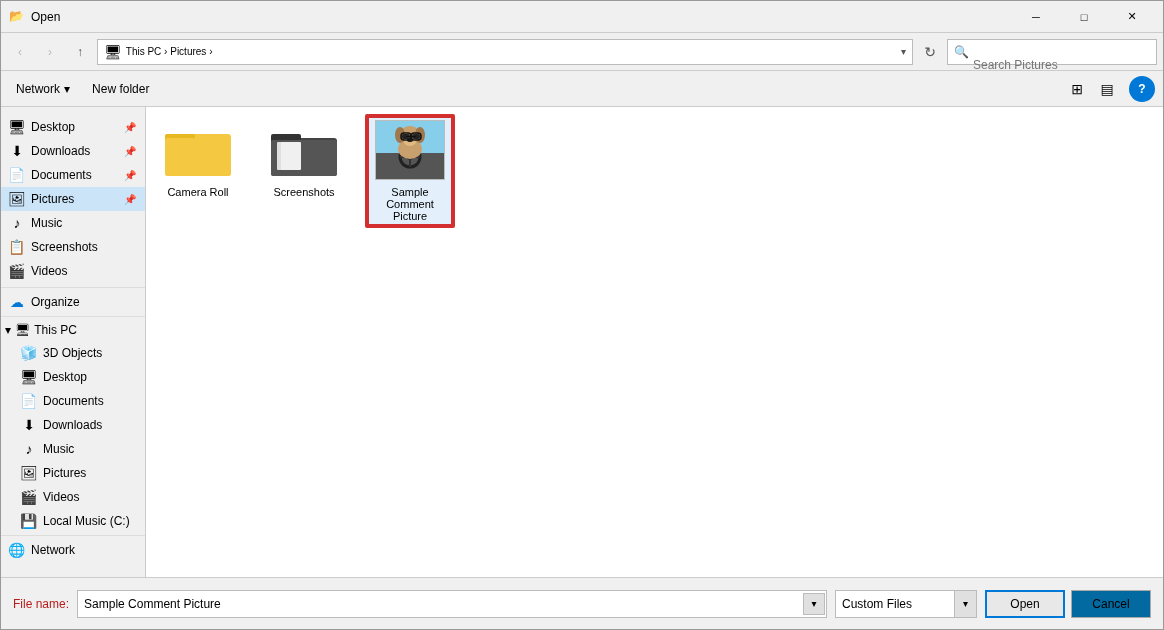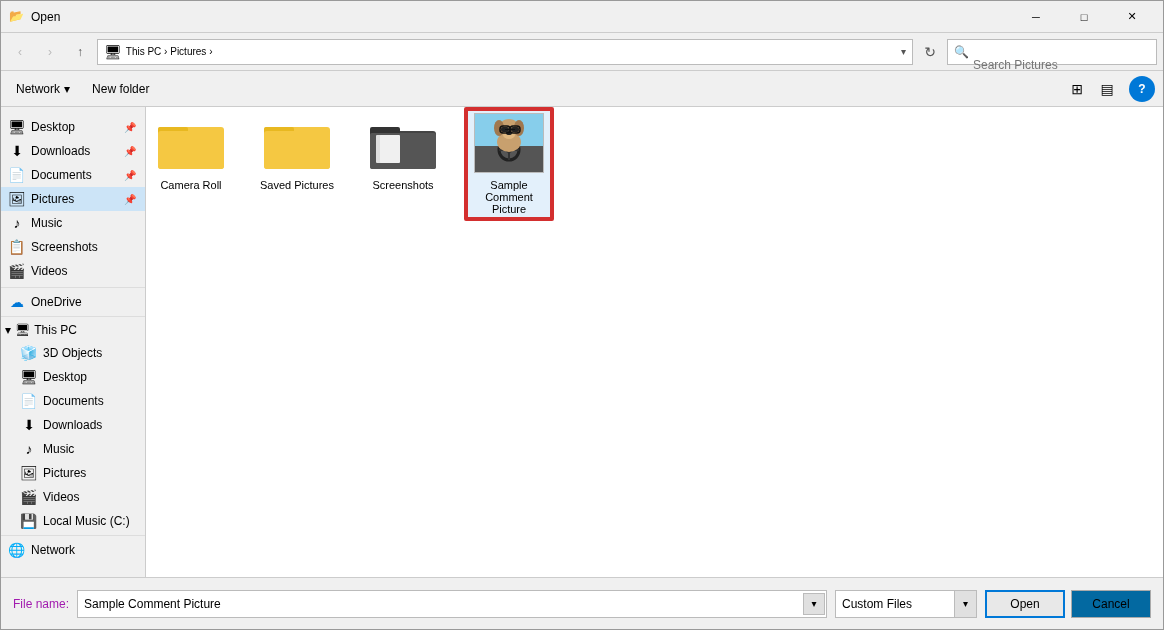--- a/index.html
+++ b/index.html
@@ -278,21 +278,21 @@
     .sidebar-divider {
       height: 1px;
       background: #ddd;
       margin: 2px 0;
     }
 
     
     .files-area {
       flex: 1;
       background: #fff;
-      padding: 0;
+      padding: 7px;
       overflow-y: auto;
       display: flex;
       flex-direction: row;
       flex-wrap: wrap;
       align-content: flex-start;
       gap: 16px;
     }
 
     .file-item {
       width: 90px;
@@ -356,21 +356,21 @@
       background: #f0f0f0;
       border-top: 1px solid #ccc;
       display: flex;
       align-items: center;
       padding: 0 12px;
       gap: 8px;
     }
 
     .filename-label {
       font-size: 12px;
-      color: #a21caf;
+      color: #b91c1c;
       white-space: nowrap;
     }
 
     .filename-input-wrap {
       flex: 1;
       position: relative;
     }
 
     .filename-input {
       width: 100%;
@@ -536,21 +536,21 @@
         <div class="sidebar-item">
           <span class="icon">🎬</span>
           <span>Videos</span>
         </div>
       </div>
 
       <div class="sidebar-divider"></div>
 
       <div class="sidebar-item">
         <span class="icon" style="color:#0078d7;">☁</span>
-        <span>OneDrive</span>
+        <span>Organize</span>
       </div>
 
       <div class="sidebar-divider"></div>
 
       <div class="sidebar-section-header">
         <span>▾</span>
         <span class="icon">🖥</span>
         <span>This PC</span>
       </div>
 
@@ -601,30 +601,20 @@
         <div class="folder-icon">
           <svg viewBox="0 0 70 60" xmlns="http://www.w3.org/2000/svg">
             <rect x="2" y="14" width="66" height="42" rx="3" fill="#F5C842"></rect>
             <rect x="2" y="14" width="30" height="8" rx="2" fill="#E8B820"></rect>
             <rect x="2" y="18" width="66" height="38" rx="3" fill="#F5C842"></rect>
           </svg>
         </div>
         <span class="file-label">Camera Roll</span>
       </div>
 
-      <div class="file-item">
-        <div class="folder-icon">
-          <svg viewBox="0 0 70 60" xmlns="http://www.w3.org/2000/svg">
-            <rect x="2" y="14" width="66" height="42" rx="3" fill="#F5C842"></rect>
-            <rect x="2" y="14" width="30" height="8" rx="2" fill="#E8B820"></rect>
-            <rect x="2" y="18" width="66" height="38" rx="3" fill="#F5C842"></rect>
-          </svg>
-        </div>
-        <span class="file-label">Saved Pictures</span>
-      </div>
 
       <div class="file-item">
         <div class="folder-icon">
           <svg viewBox="0 0 70 60" xmlns="http://www.w3.org/2000/svg">
 
             <rect x="2" y="18" width="66" height="38" rx="3" fill="#444"></rect>
             <rect x="2" y="14" width="30" height="8" rx="2" fill="#333"></rect>
             <rect x="2" y="20" width="66" height="36" rx="2" fill="#555"></rect>
 
             <rect x="8" y="22" width="20" height="28" rx="1" fill="#e0e0e0"></rect>

